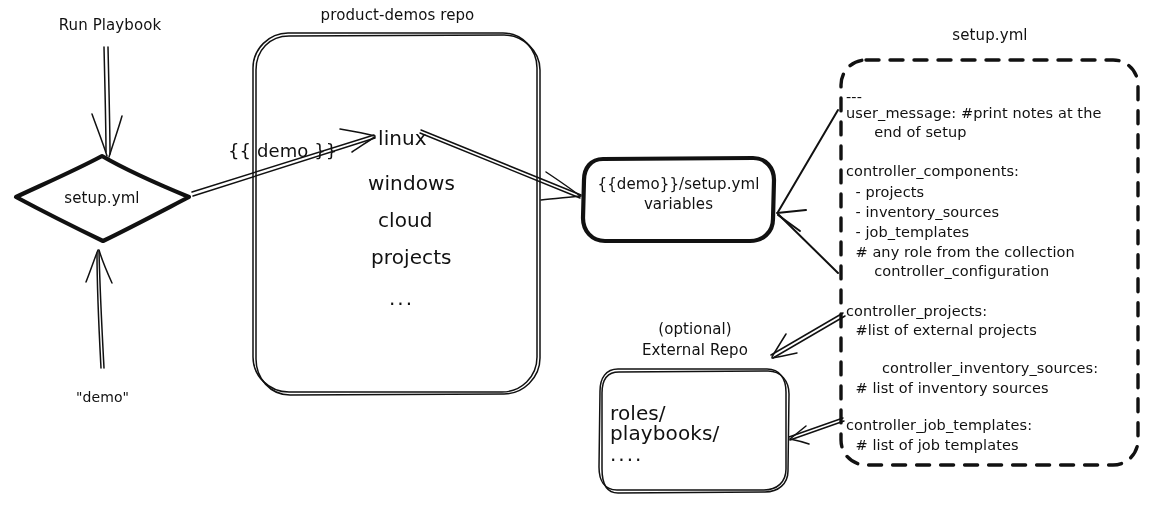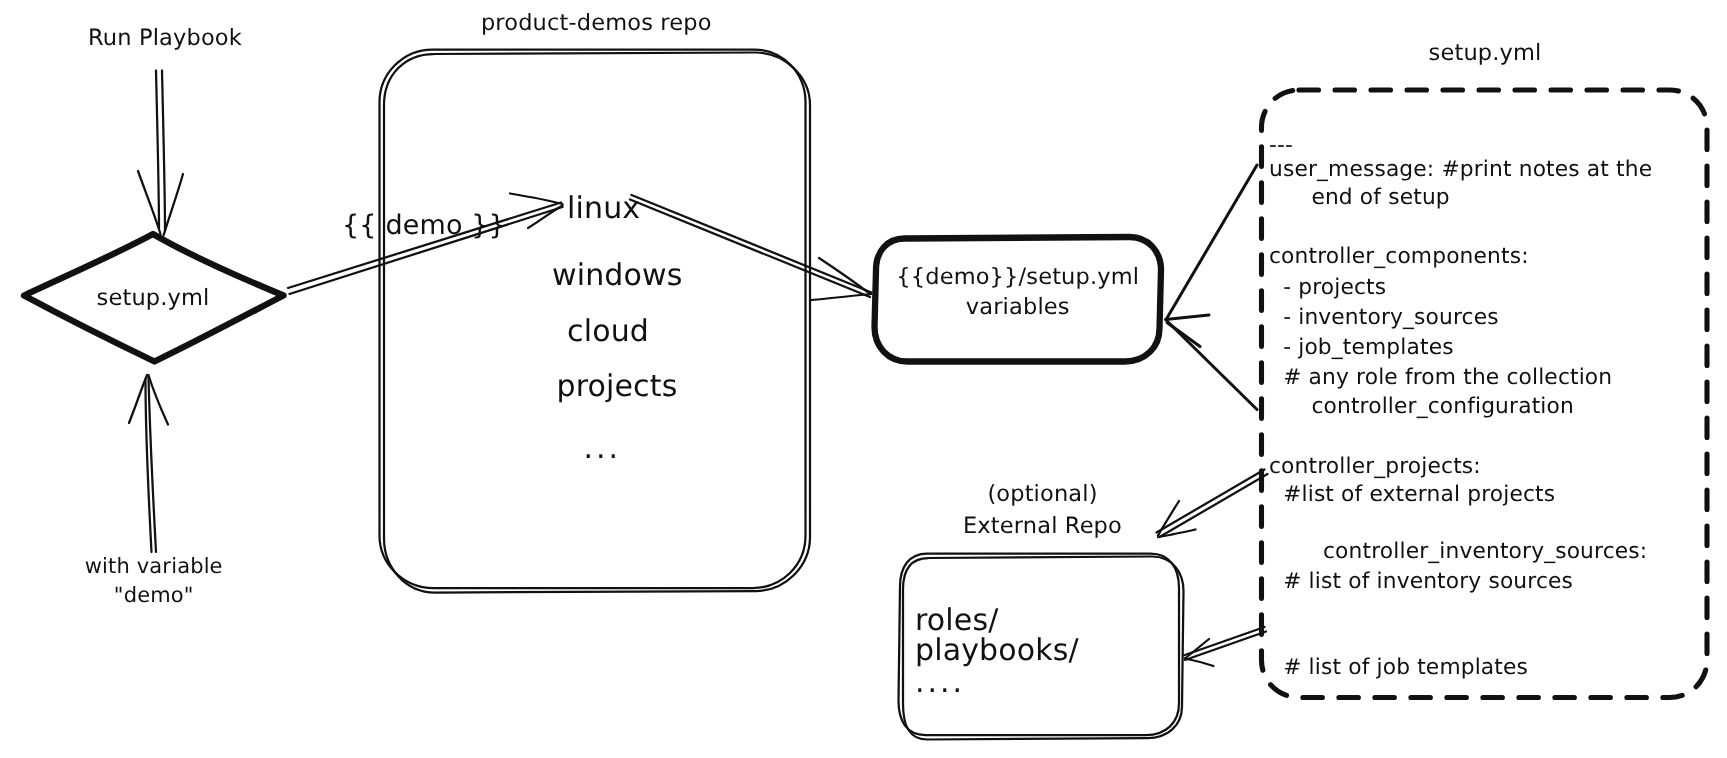--- a/index.html
+++ b/index.html
@@ -148,21 +148,20 @@
                L788,471 C788,484 778,492 765,492
                L618,493 C605,493 602,482 602,469
                L602,393 C602,380 607,372 619,372 Z"></path>
     </g>
   </svg>
 
   <div class="lbl t-title center" style="left:40px; top:16px; width:140px;">Run Playbook</div>
 
   <div class="lbl t-node center" style="left:52px; top:189px; width:100px;">setup.yml</div>
 
-  <div class="lbl t-small center" style="left:30px; top:370px; width:145px;">with variable</div>
   <div class="lbl t-small center" style="left:30px; top:389px; width:145px;">"demo"</div>
 
   <div class="lbl t-title center" style="left:300px; top:6px; width:195px;">product-demos repo</div>
 
   <div class="lbl t-item" style="left:378px; top:126px;">linux</div>
   <div class="lbl t-item" style="left:368px; top:171px;">windows</div>
   <div class="lbl t-item" style="left:378px; top:208px;">cloud</div>
   <div class="lbl t-item" style="left:371px; top:245px;">projects</div>
   <div class="lbl t-item dots" style="left:389px; top:286px;">...</div>
 
@@ -184,20 +183,21 @@
   <div class="lbl t-code" style="left:846px; top:223px;">  - job_templates</div>
   <div class="lbl t-code" style="left:846px; top:243px;">  # any role from the collection</div>
   <div class="lbl t-code" style="left:846px; top:262px;">      controller_configuration</div>
 
   <div class="lbl t-code" style="left:846px; top:302px;">controller_projects:</div>
   <div class="lbl t-code" style="left:846px; top:321px;">  #list of external projects</div>
 
   <div class="lbl t-code" style="left:882px; top:359px;text-align:right;">controller_inventory_sources:</div>
   <div class="lbl t-code" style="left:846px; top:379px;">  # list of inventory sources</div>
 
+  <div class="lbl t-code" style="left:846px; top:416px;">controller_job_templates:</div>
   <div class="lbl t-code" style="left:846px; top:436px;">  # list of job templates</div>
 
   <div class="lbl t-title center" style="left:610px; top:320px; width:170px;">(optional)</div>
   <div class="lbl t-title center" style="left:610px; top:341px; width:170px;">External Repo</div>
 
   <div class="lbl t-item" style="left:610px; top:401px;">roles/</div>
   <div class="lbl t-item" style="left:610px; top:421px;">playbooks/</div>
   <div class="lbl t-item dots" style="left:610px; top:442px;">....</div>
 
 </div>

